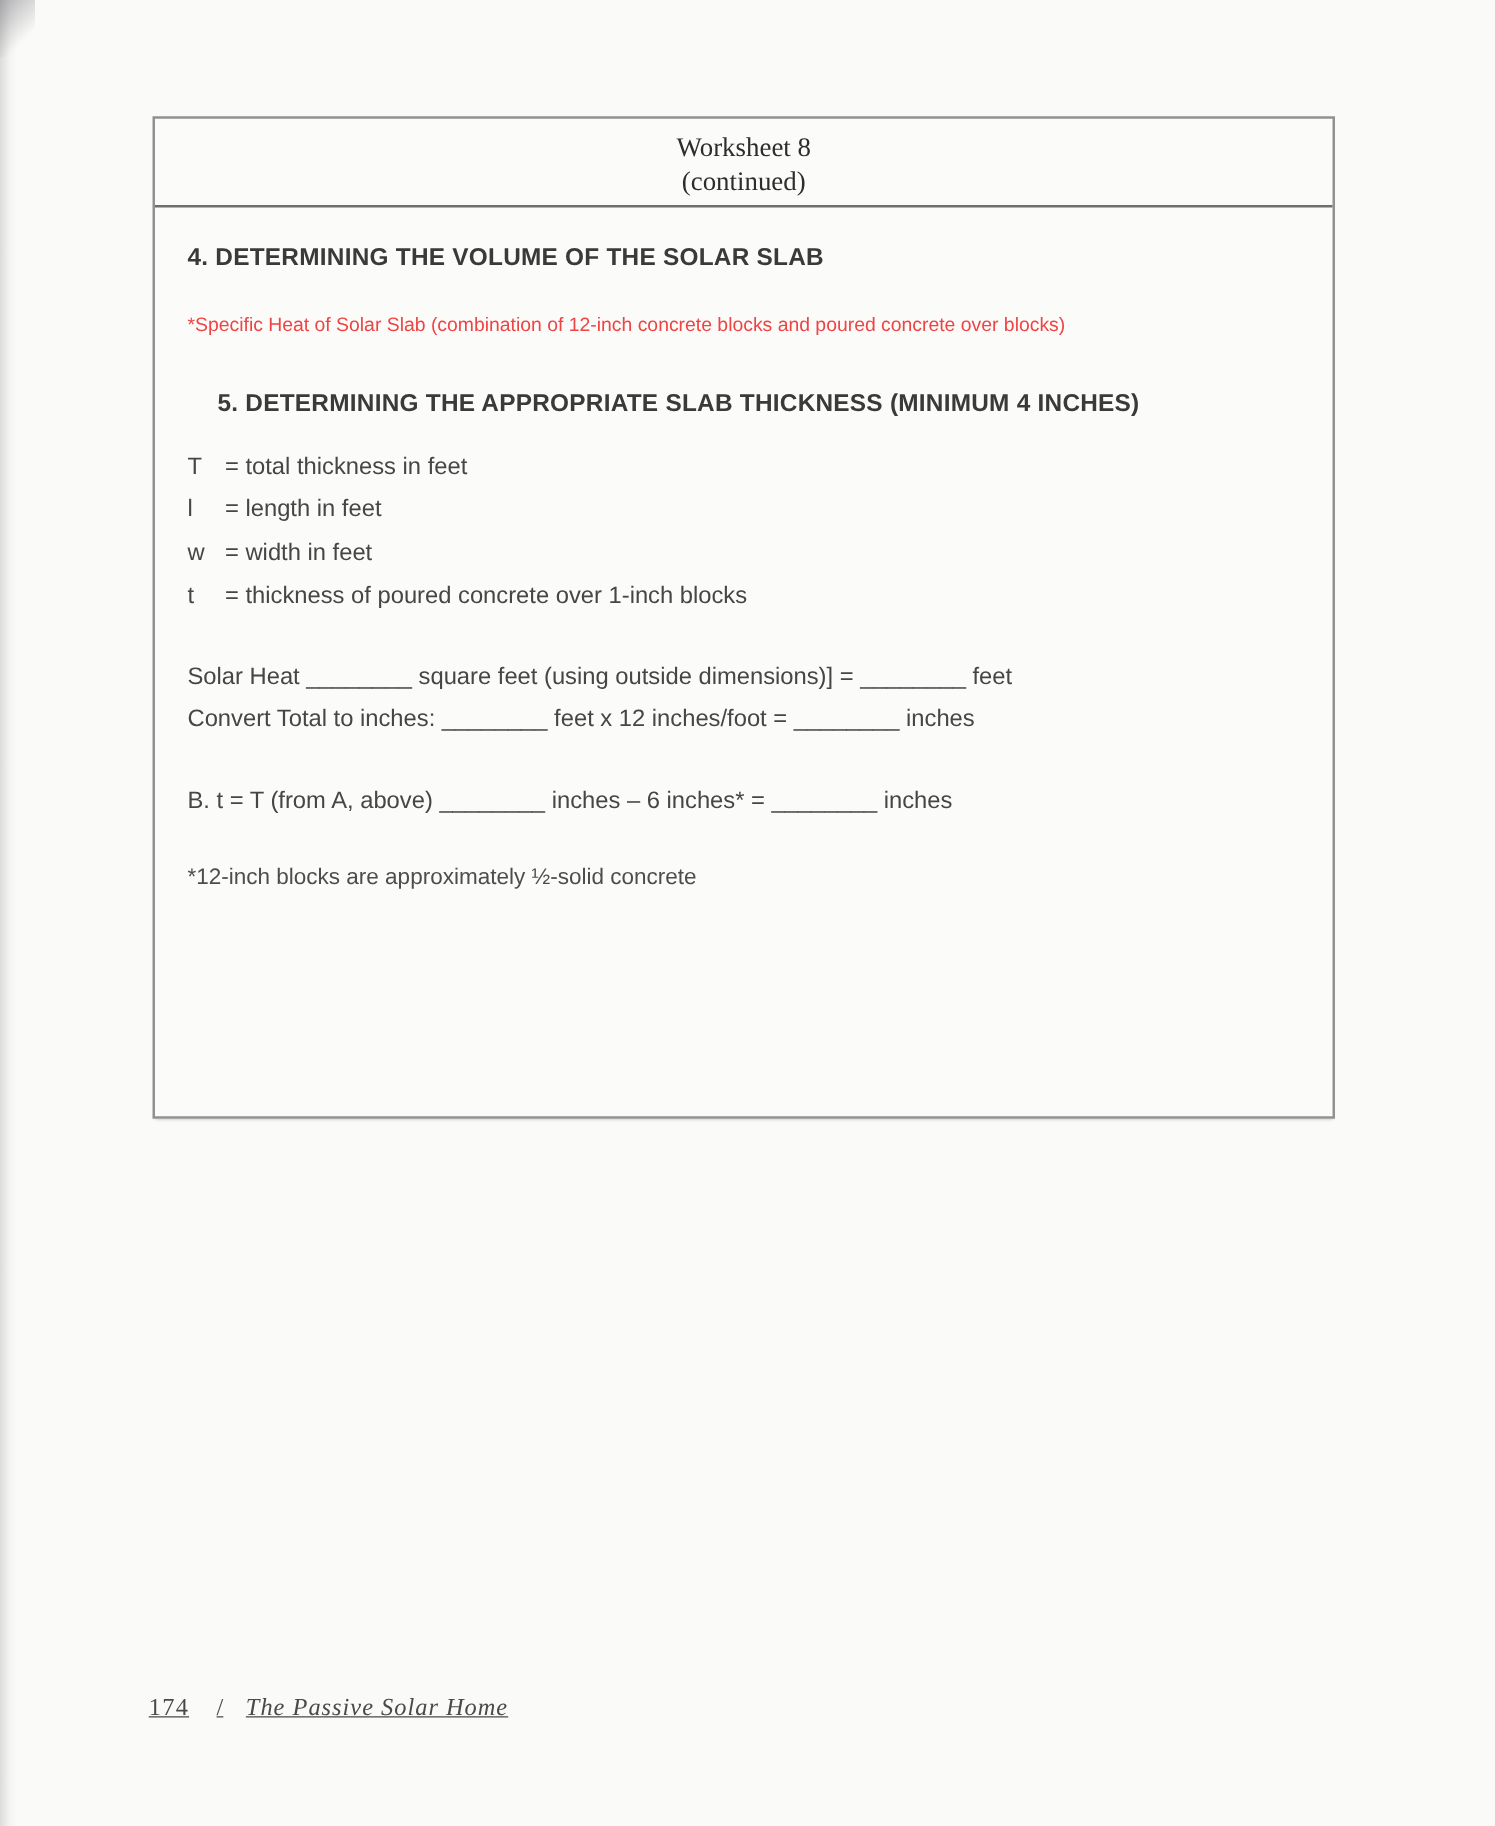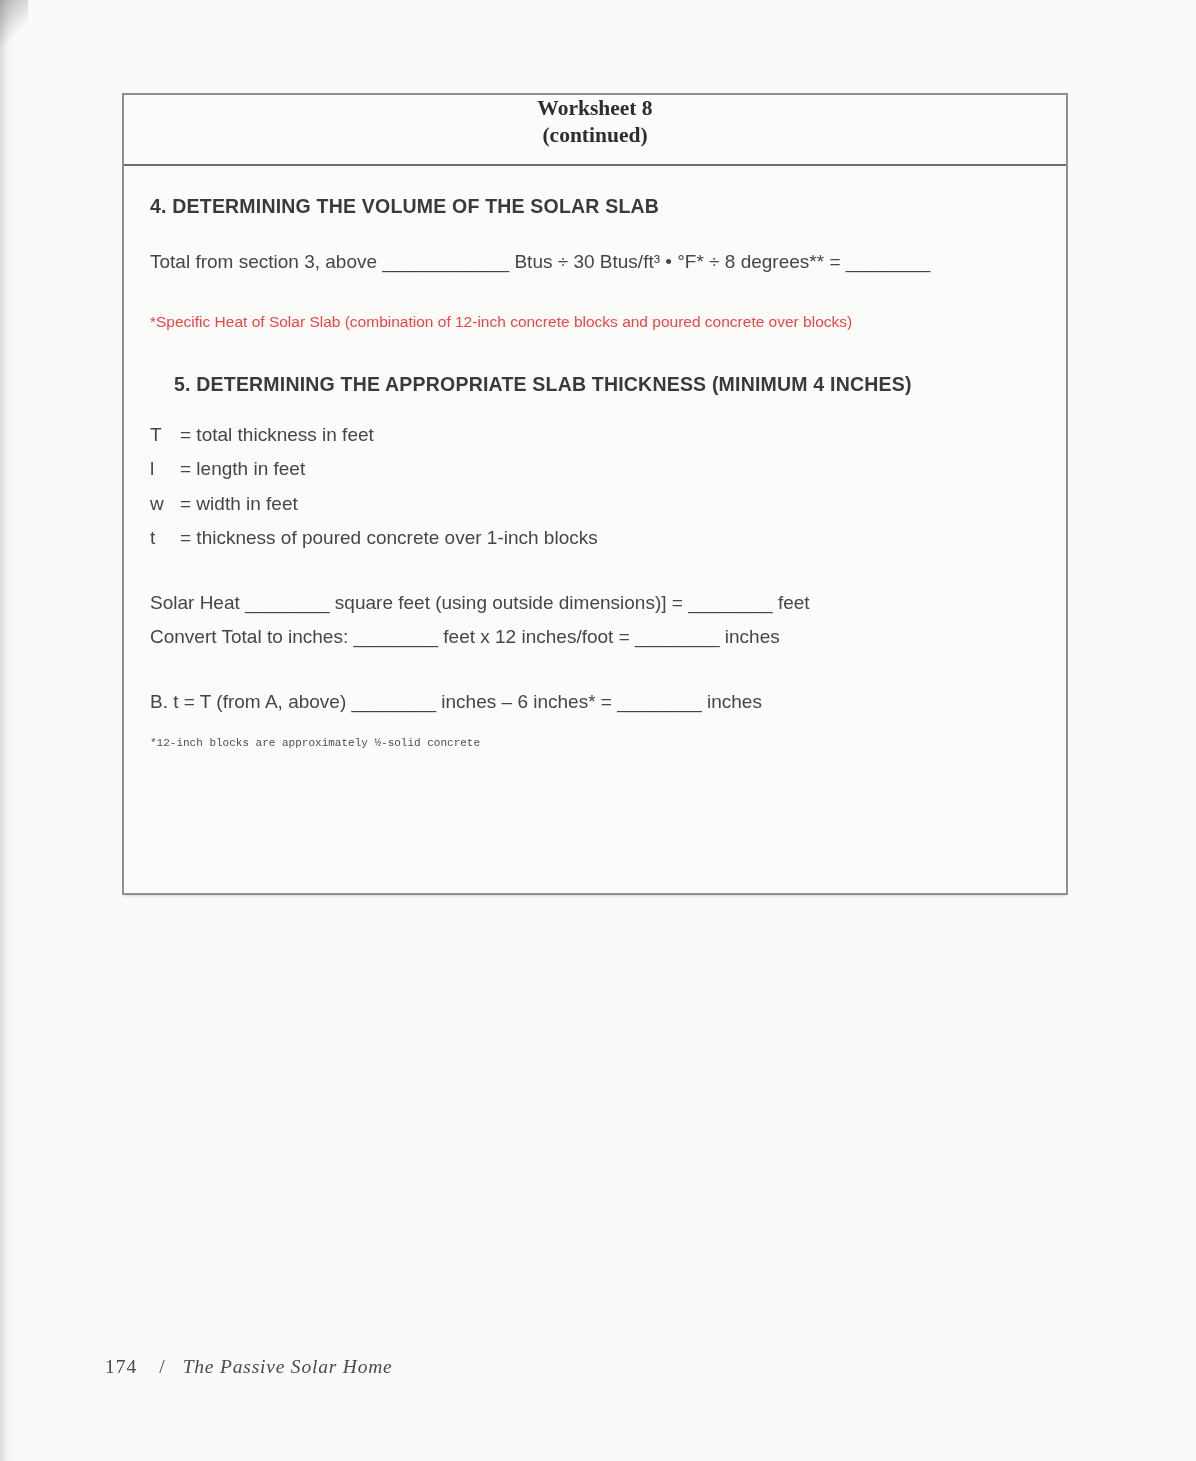--- a/index.html
+++ b/index.html
@@ -42,24 +42,25 @@
     box-sizing: border-box;
     box-shadow: 0 3px 2px -2px rgba(140,140,140,0.35);
     background: rgba(255,255,255,0.25);
   }
 
   .box-header {
     height: 71px;
     border-bottom: 2px solid #6e6e6e;
     text-align: center;
     font-family: "Liberation Serif", serif;
-    font-weight: 700;
+    font-weight: 400;
     font-size: 21.5px;
     line-height: 27px;
     color: #2d2d2d;
+    padding-top: 10px;
     box-sizing: border-box;
   }
 
   .box-content {
     padding: 0 26px;
   }
 
   .section-heading {
     font-size: 19.5px;
     font-weight: 700;
@@ -93,37 +94,37 @@
     color: #464646;
   }
   .def-symbol {
     width: 30px;
     flex: 0 0 30px;
   }
   .def-text { white-space: pre-wrap; }
 
   .part-para { margin-top: 30px; font-size: 19px; line-height: 34.5px; color: #464646; }
   .part-b-footnote {
-    margin-top: 10px;
-    font-size: 11px;
+    margin-top: 29px;
+    font-size: 18px;
     line-height: 28.5px;
     color: #4d4d4d;
     white-space: pre-wrap;
-    font-family: Liberation Mono, monospace;
   }
 
   .page-footer {
     position: absolute;
-    left: 105px;
+    left: 119px;
     top: 1356px;
     font-family: "Liberation Serif", serif;
     font-size: 19.5px;
     color: #4a4a48;
     display: flex;
     align-items: flex-end;
+    text-decoration: underline;
   }
   .footer-page-number { letter-spacing: 1px; }
   .footer-separator { margin: 0 18px 0 22px; }
   .footer-book-title { font-style: italic; letter-spacing: 0.8px; }
 </style>
 </head>
 <body>
 
 <div class="scan-edge"></div>
 <div class="scan-corner"></div>
@@ -133,21 +134,20 @@
   <div class="box-header">
     <div>Worksheet 8</div>
     <div>(continued)</div>
   </div>
 
   <div class="box-content">
 
     <div class="section-heading" id="section4-heading">4. DETERMINING THE VOLUME OF THE SOLAR SLAB</div>
 
     <div class="para">
-      <div class="line">Total from section 3, above ____________ Btus ÷ 30 Btus/ft³ • °F* ÷ 8 degrees** = ________</div>
     </div>
 
     <div class="footnotes">
       <div class="line">*Specific Heat of Solar Slab (combination of 12-inch concrete blocks and poured concrete over blocks)</div>
     </div>
 
     <div class="section-heading" id="section5-heading">5. DETERMINING THE APPROPRIATE SLAB THICKNESS (MINIMUM 4 INCHES)</div>
 
     <div class="definitions">
       <div class="def-row">

